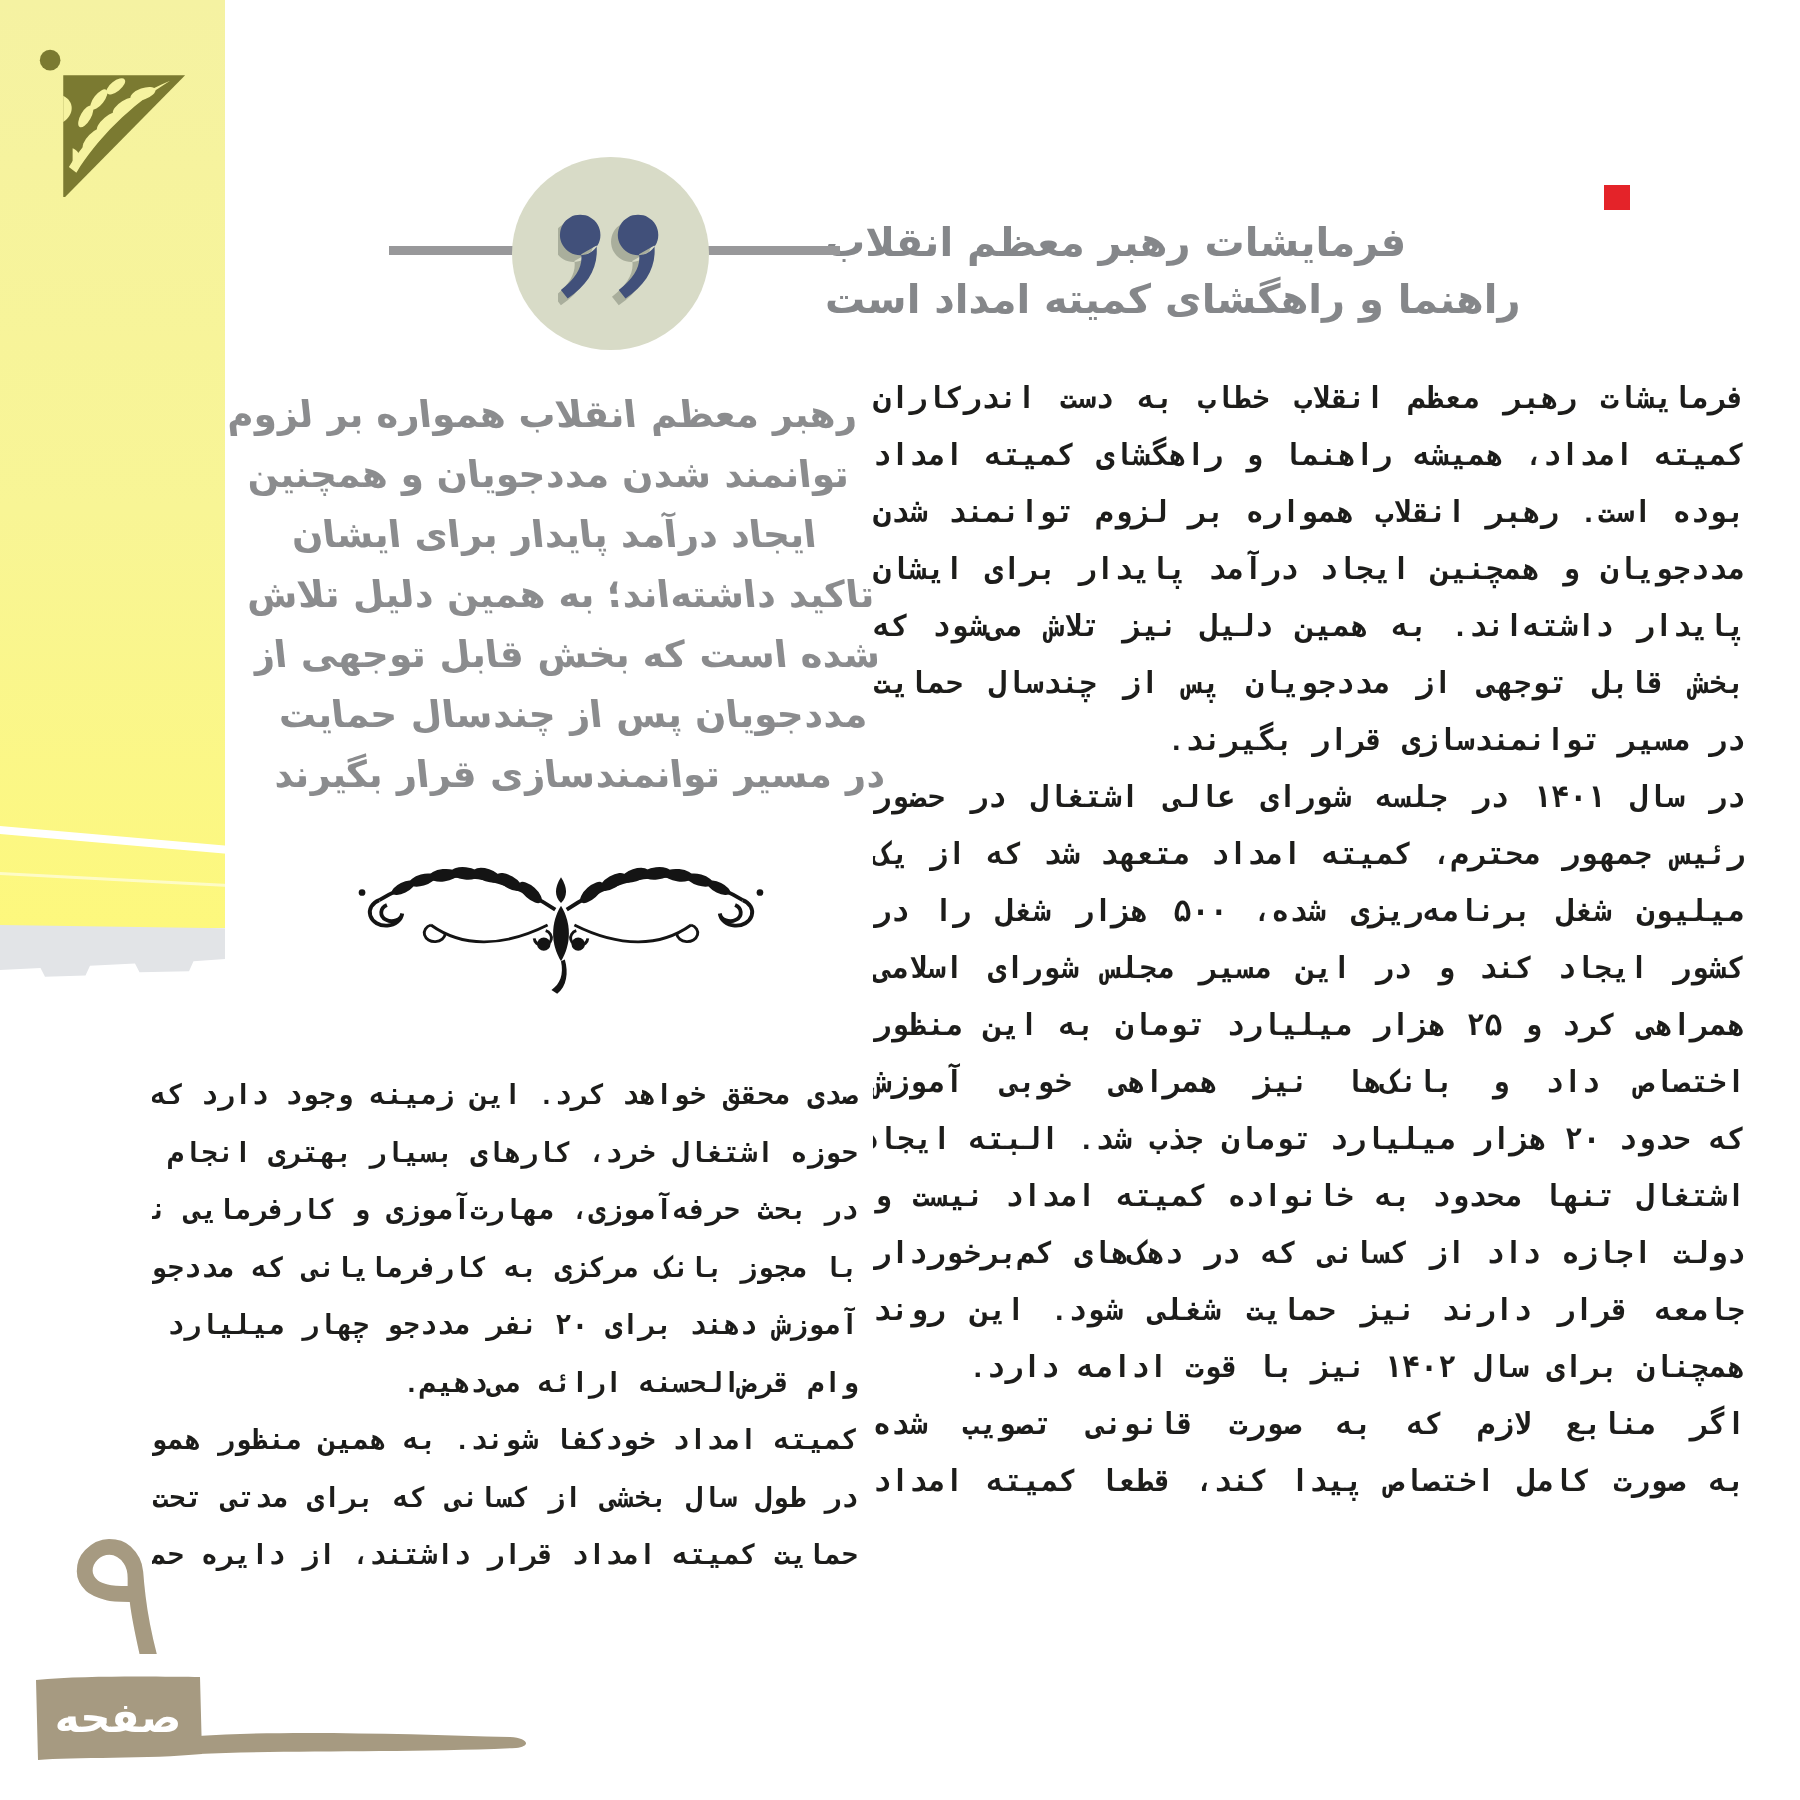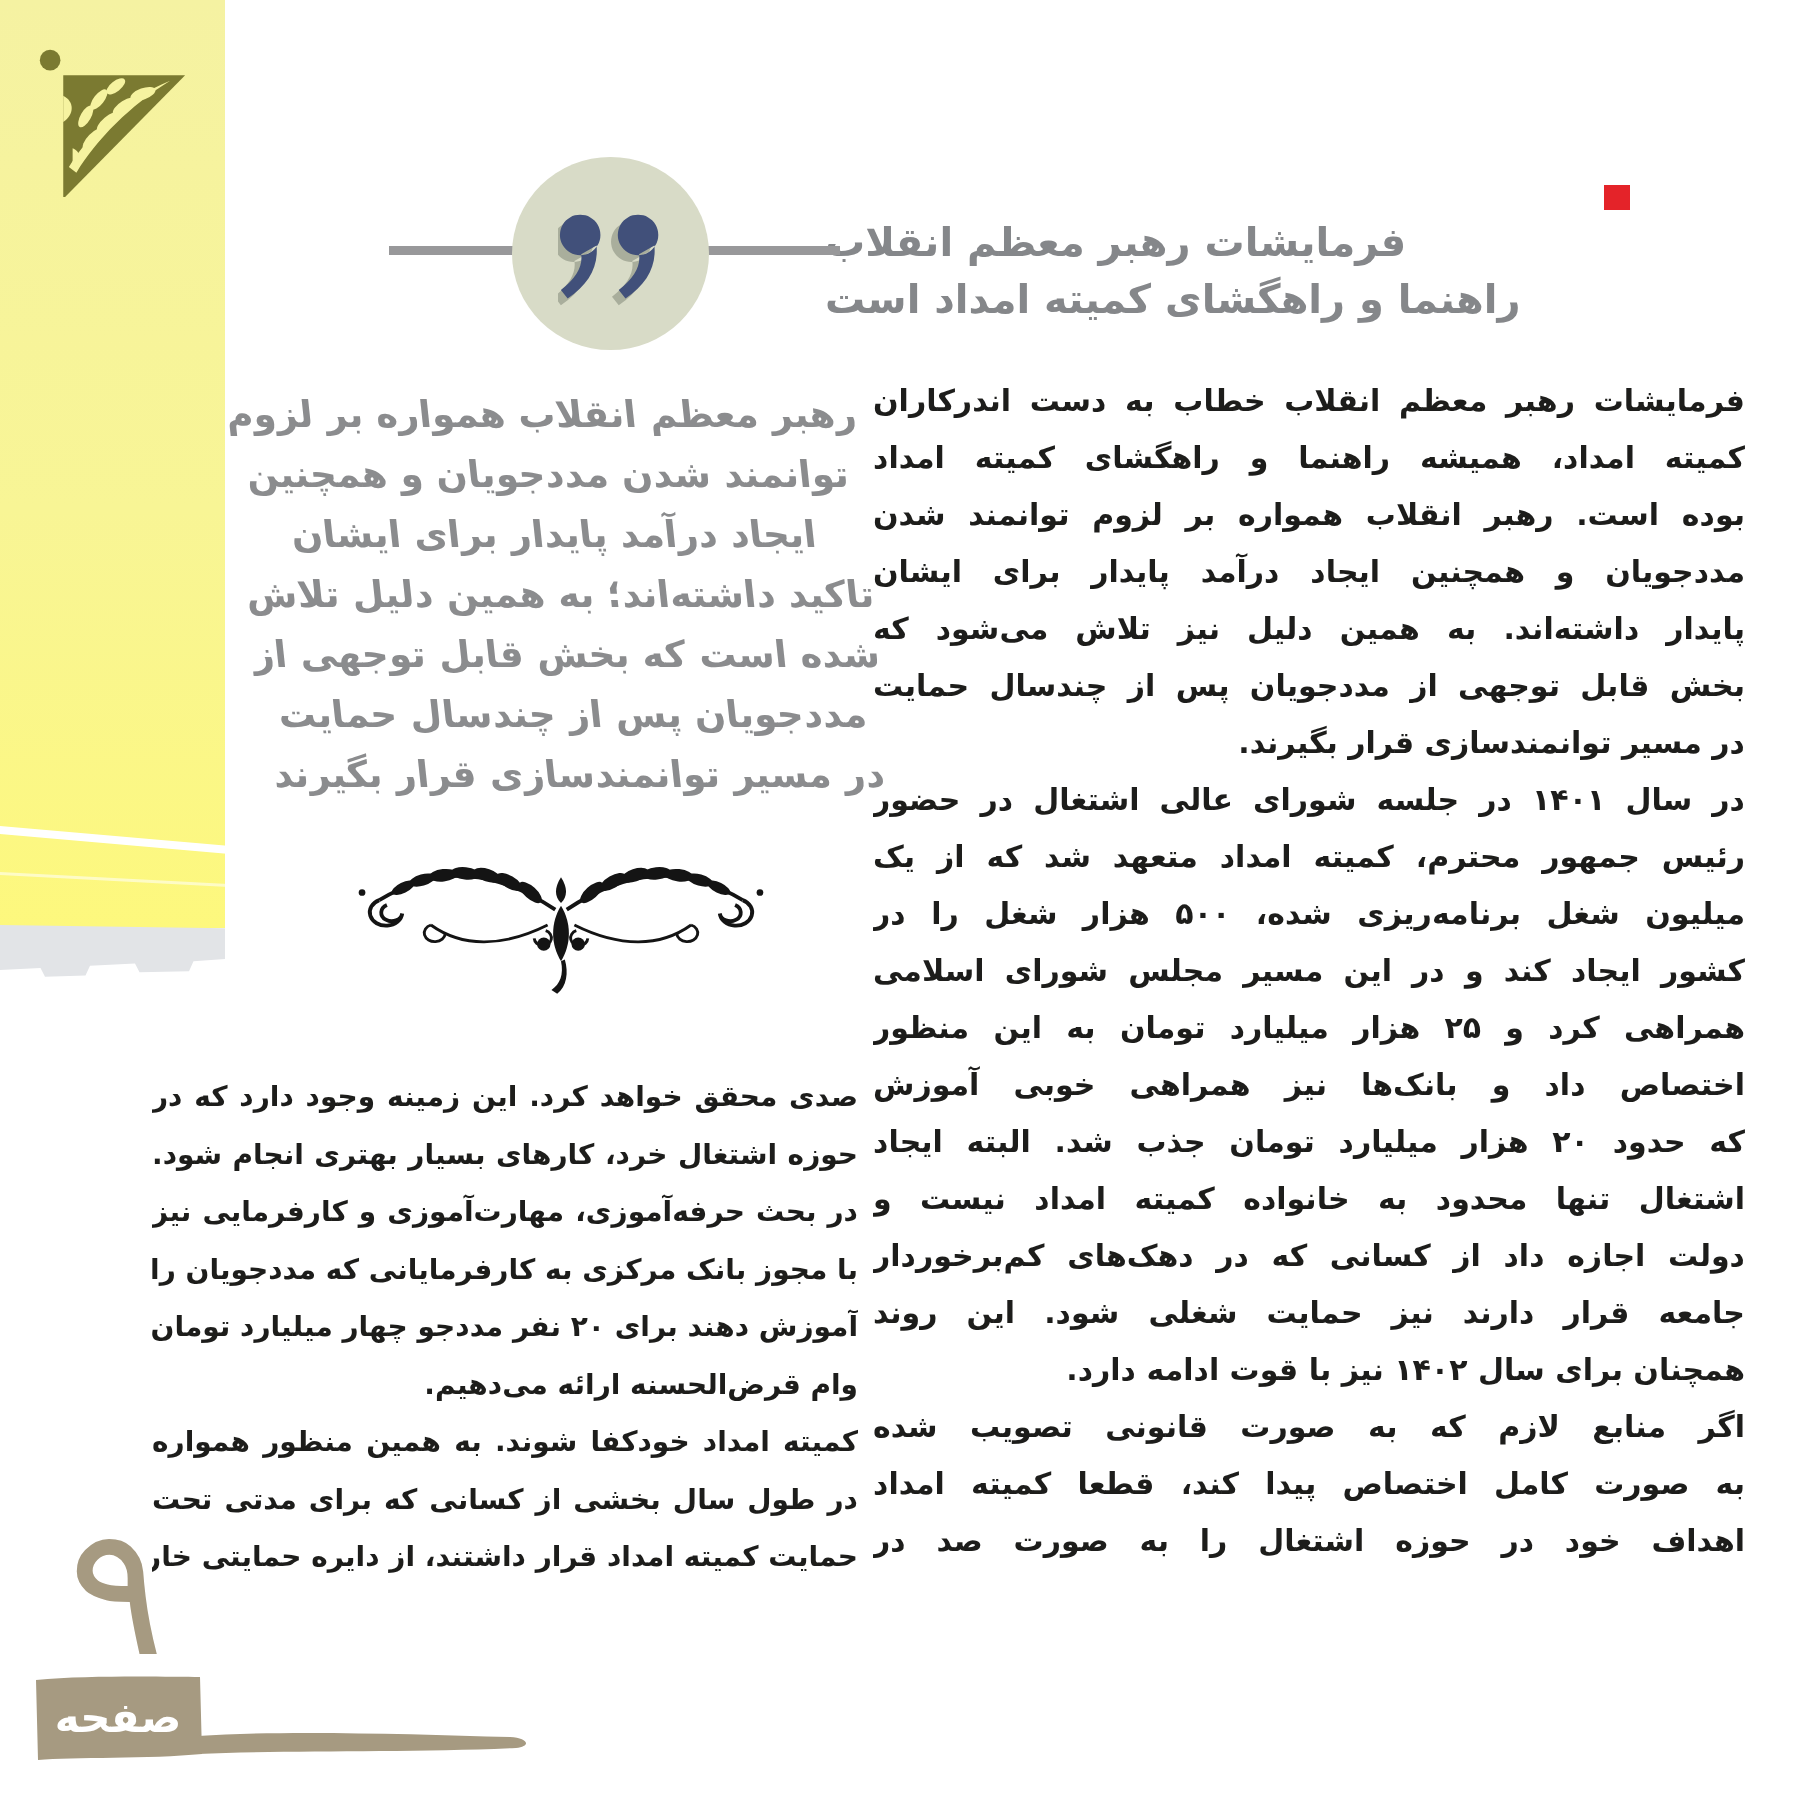--- a/index.html
+++ b/index.html
@@ -45,20 +45,21 @@
     position:absolute;left:210px;top:385px;width:700px;direction:rtl;text-align:center;
     font-size:37px;font-weight:bold;line-height:60px;color:#8b8c8e;transform:skewX(6deg);
   }
   
   .ornament{position:absolute;left:341px;top:845px;}
   
   .col{position:absolute;direction:rtl;color:#1d1d1b;font-weight:bold;overflow:hidden;}
   .col .bline{
     text-align:justify;text-align-last:justify;white-space:nowrap;overflow:hidden;
     letter-spacing:-0.3px;
+    font-family:Liberation Mono, monospace;
   }
   .col .bline.end{text-align-last:right;}
   .right-col{right:55px;top:372px;width:872px;font-size:30px;}
   .right-col .bline{line-height:57px;height:57px;}
   .left-col{left:152px;top:1068px;width:706px;font-size:28px;}
   .left-col .bline{line-height:57.5px;height:57.5px;}
   
   .page-number{
     position:absolute;left:68px;top:1502px;font-size:180px;line-height:1;
     color:#a69a81;font-family:"DejaVu Sans", sans-serif;
@@ -170,21 +171,20 @@
     <div class="bline">کشور ایجاد کند و در این مسیر مجلس شورای اسلامی</div>
     <div class="bline">همراهی کرد و ۲۵ هزار میلیارد تومان به این منظور</div>
     <div class="bline">اختصاص داد و بانک‌ها نیز همراهی خوبی آموزش</div>
     <div class="bline">که حدود ۲۰ هزار میلیارد تومان جذب شد. البته ایجاد</div>
     <div class="bline">اشتغال تنها محدود به خانواده کمیته امداد نیست و</div>
     <div class="bline">دولت اجازه داد از کسانی که در دهک‌های کم‌برخوردار</div>
     <div class="bline">جامعه قرار دارند نیز حمایت شغلی شود. این روند</div>
     <div class="bline end">همچنان برای سال ۱۴۰۲ نیز  با قوت ادامه دارد.</div>
     <div class="bline">اگر منابع لازم که به صورت قانونی تصویب شده</div>
     <div class="bline">به صورت کامل اختصاص پیدا کند، قطعا کمیته امداد</div>
-    <div class="bline">اهداف خود در حوزه اشتغال را به صورت صد در</div>
   </div>
 <div class="col left-col" id="left-col">
     <div class="bline">صدی محقق خواهد کرد. این زمینه وجود دارد که در</div>
     <div class="bline">حوزه اشتغال خرد، کارهای بسیار بهتری انجام شود.</div>
     <div class="bline">در بحث حرفه‌آموزی، مهارت‌آموزی و کارفرمایی نیز</div>
     <div class="bline">با مجوز بانک مرکزی به کارفرمایانی که مددجویان را</div>
     <div class="bline">آموزش دهند برای ۲۰ نفر مددجو چهار میلیارد تومان</div>
     <div class="bline end">وام قرض‌الحسنه ارائه می‌دهیم.</div>
     <div class="bline">کمیته امداد خودکفا شوند. به همین منظور همواره</div>
     <div class="bline">در طول سال بخشی از کسانی که برای مدتی تحت</div>

